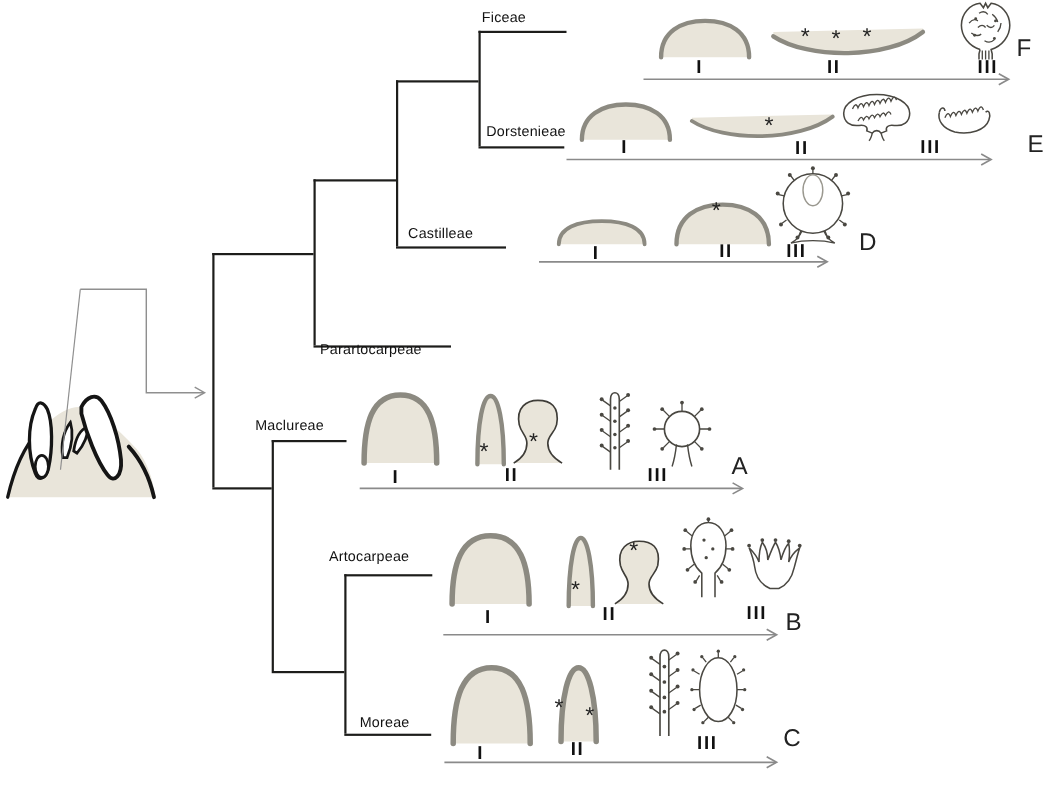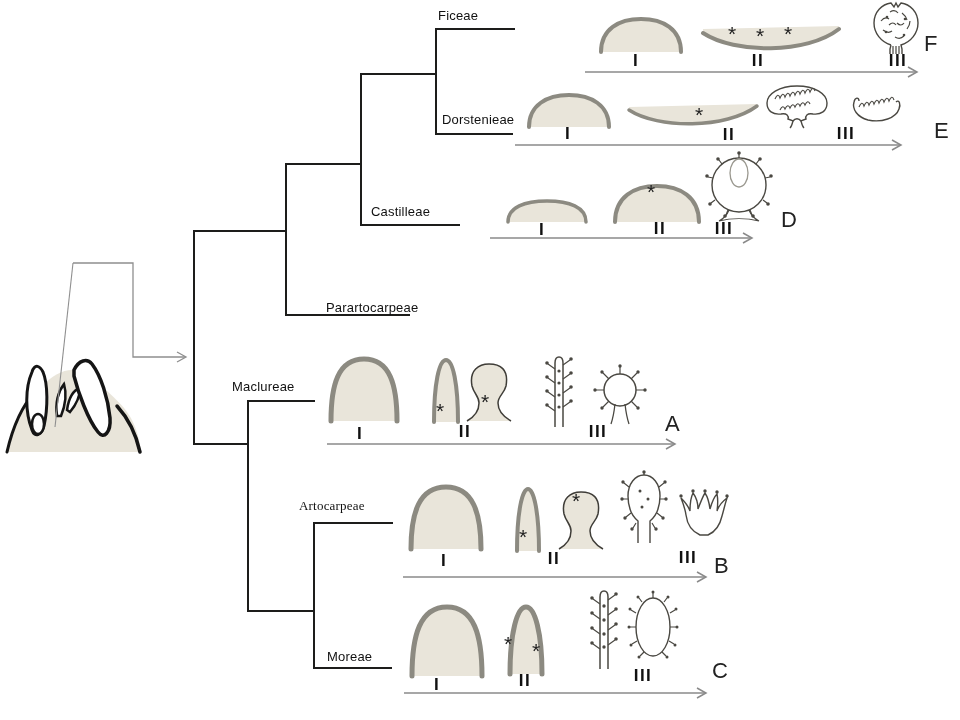--- a/index.html
+++ b/index.html
@@ -35,23 +35,23 @@
   <div class="tl-v" style="left:247px;top:400px;height:210px;"></div>
   <div class="tl-h" style="left:247px;top:400px;width:68px;"></div>
   <div class="tl-h" style="left:247px;top:610px;width:66px;"></div>
   <div class="tl-v" style="left:313px;top:522px;height:145px;"></div>
   <div class="tl-h" style="left:313px;top:522px;width:80px;"></div>
   <div class="tl-h" style="left:313px;top:667px;width:79px;"></div>
 
   <span class="tribe" style="left:438px;top:8px;">Ficeae</span>
   <span class="tribe" style="left:442px;top:112px;">Dorstenieae</span>
   <span class="tribe" style="left:371px;top:204px;">Castilleae</span>
-  <span class="tribe" style="left:291px;top:300px;margin-left:35px;">Parartocarpeae</span>
+  <span class="tribe" style="left:291px;top:310px;">Parartocarpeae</span>
   <span class="tribe" style="left:232px;top:379px;">Maclureae</span>
-  <span class="tribe" style="left:299px;top:498px;font-family:Liberation Serif, serif;">Artocarpeae</span>
+  <span class="tribe" style="left:299px;top:498px;">Artocarpeae</span>
   <span class="tribe" style="left:327px;top:649px;">Moreae</span>
 
   <svg class="shape" style="left:585px;top:65px;" width="341" height="14" viewBox="0 0 341 14">
     <line x1="0" y1="7" x2="331" y2="7" stroke="#8a8a8a" stroke-width="1.5"></line>
     <polyline points="323,2 332,7 323,12" fill="none" stroke="#8a8a8a" stroke-width="1.5"></polyline>
   </svg>
   <svg class="shape" style="left:515px;top:138px;" width="395" height="14" viewBox="0 0 395 14">
     <line x1="0" y1="7" x2="385" y2="7" stroke="#8a8a8a" stroke-width="1.5"></line>
     <polyline points="377,2 386,7 377,12" fill="none" stroke="#8a8a8a" stroke-width="1.5"></polyline>
   </svg>

